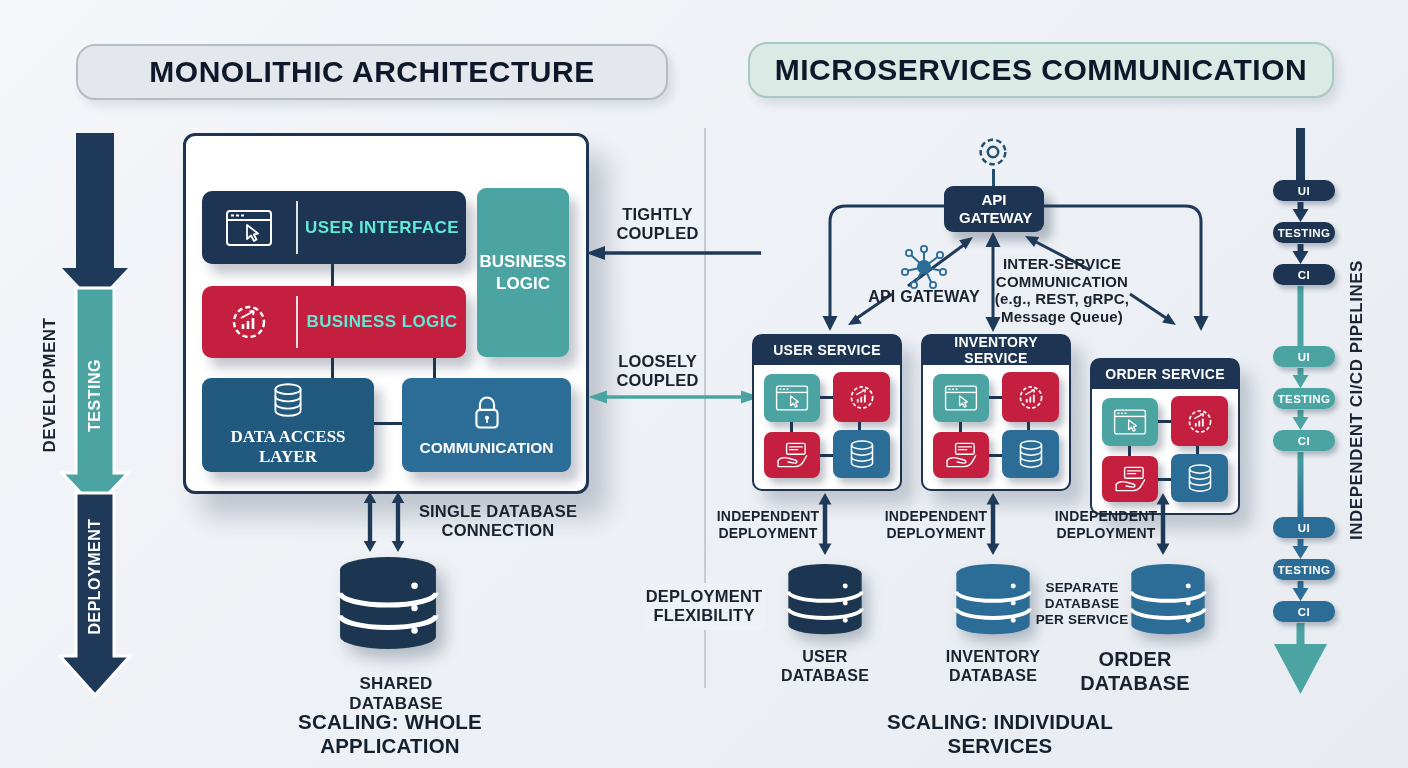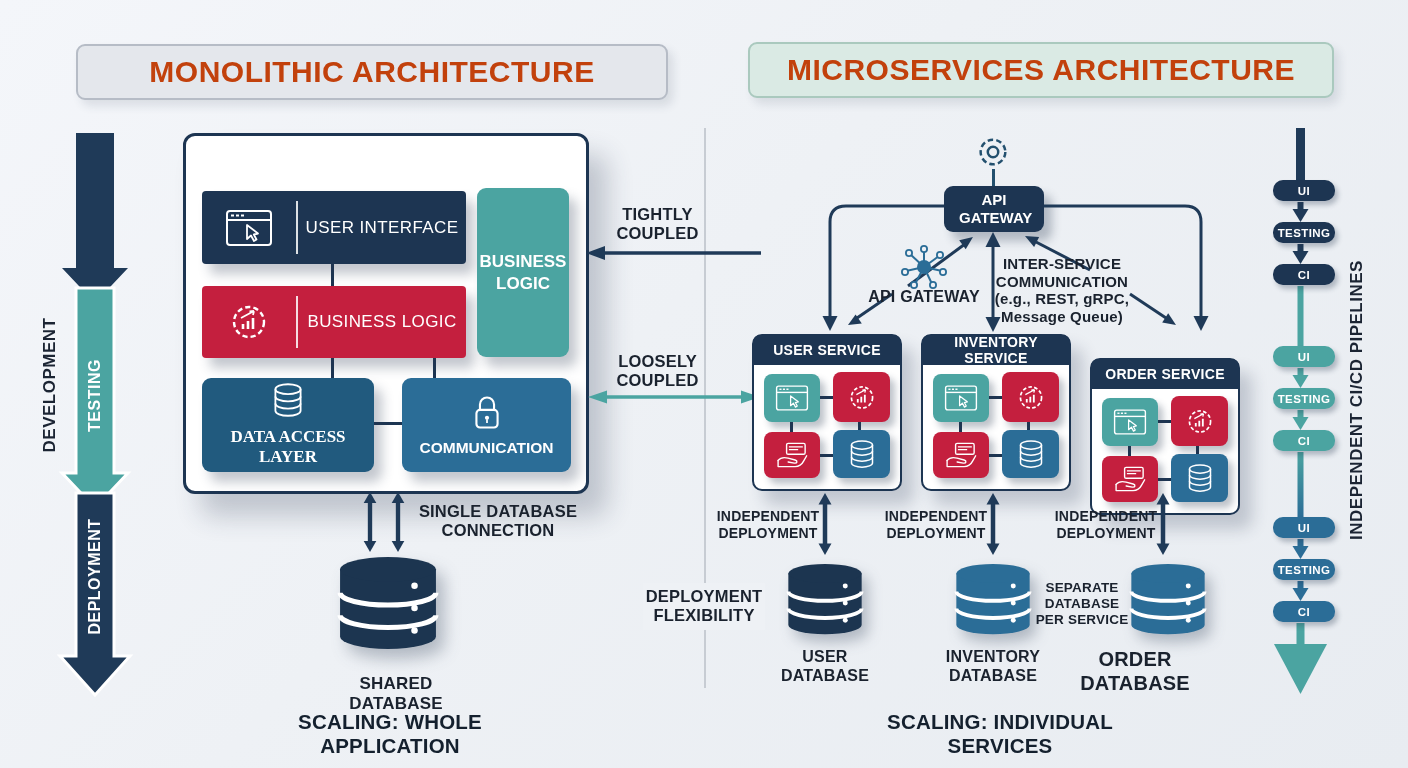--- a/index.html
+++ b/index.html
@@ -6,34 +6,34 @@
   #canvas{
     position:relative;width:1408px;height:768px;overflow:hidden;
     background:linear-gradient(135deg,#f4f6fa 0%,#eef1f5 45%,#e8ecf1 100%);
     font-family:"Liberation Sans","DejaVu Sans",sans-serif;
     color:#1a222e;
   }
   .abs{position:absolute;}
   .ctr{display:flex;align-items:center;justify-content:center;text-align:center;}
   
   .title-band{
-    height:52px;border-radius:9px;font-size:30px;font-weight:800;letter-spacing:.5px;
-    color:#c2410c;border:2px solid #b6bcc6;background:#e4e7ec;
+    height:52px;border-radius:19px;font-size:30px;font-weight:800;letter-spacing:.5px;
+    color:#0f172a;border:2px solid #b6bcc6;background:#e4e7ec;
     box-shadow:5px 6px 10px rgba(40,55,80,.12);
   }
   .title-band.mint{background:#daeae4;border-color:#aac9be;}
   
   .mono-box{
     left:183px;top:133px;width:400px;height:355px;background:#fff;
     border:3px solid #1d3552;border-radius:12px;
     box-shadow:18px 22px 26px rgba(40,55,80,.24);
   }
   .mono-head{left:0;top:0;right:0;height:42px;background:#1d3552;border-radius:7px 7px 0 0;
     color:#fff;font-size:20px;font-weight:800;letter-spacing:.6px;}
-  .comp{border-radius:4px;display:flex;align-items:center;color:#ffffff;font-weight:400;
+  .comp{border-radius:10px;display:flex;align-items:center;color:#5eead4;font-weight:700;
     box-shadow:8px 10px 12px rgba(40,55,80,.28);}
   .comp .icn{width:94px;display:flex;align-items:center;justify-content:center;}
   .comp .sep{width:2px;align-self:stretch;margin:10px 0;background:rgba(255,255,255,.85);}
   .comp .lbl{flex:1;text-align:center;font-size:17px;letter-spacing:.4px;}
   .comp-col{border-radius:9px;display:flex;flex-direction:column;align-items:center;justify-content:center;
     color:#fff;font-weight:800;text-align:center;box-shadow:8px 10px 12px rgba(40,55,80,.28);}
   .navy{background:#1d3552;} .red{background:#c41f3e;} .teal{background:#4ba4a1;}
   .steel{background:#2b6d97;} .steel-dk{background:#215a7e;}
   .conn{background:#1d3552;}
   
@@ -128,21 +128,21 @@
     <symbol id="geartop" viewBox="0 0 40 40">
       <circle cx="20" cy="20" r="13" fill="none" stroke="#23506e" stroke-width="2.6" stroke-dasharray="5.8 3.4"></circle>
       <circle cx="20" cy="20" r="5.5" fill="none" stroke="#23506e" stroke-width="2.6"></circle>
     </symbol>
   </defs>
 </svg>
 
 <div id="canvas">
 
   <div class="abs ctr title-band" style="left:76px;top:44px;width:588px;">MONOLITHIC ARCHITECTURE</div>
-  <div class="abs ctr title-band mint" style="left:748px;top:42px;width:582px;">MICROSERVICES ARCHITECTURE</div>
+  <div class="abs ctr title-band mint" style="left:748px;top:42px;width:582px;">MICROSERVICES COMMUNICATION</div>
 
   <div class="abs" style="left:704px;top:128px;width:2px;height:560px;background:#c7ccd3;"></div>
 
   <svg class="abs" style="left:55px;top:128px;" width="90" height="570" viewBox="0 0 90 570">
     <polygon points="21,5 59,5 59,140 73,140 40,175 7,140 21,140" fill="#1f3a58"></polygon>
     <polygon points="21,160 59,160 59,345 73,345 40,380 7,345 21,345" fill="#4ba4a1" stroke="#fff" stroke-width="3"></polygon>
     <polygon points="21,365 59,365 59,528 75,528 40,567 5,528 21,528" fill="#1f3a58" stroke="#fff" stroke-width="3"></polygon>
   </svg>
   <div class="abs rot" style="left:-39px;top:374px;width:180px;height:22px;font-size:17px;color:#1b2433;letter-spacing:.5px;">DEVELOPMENT</div>
   <div class="abs rot" style="left:6px;top:385px;width:180px;height:21px;font-size:16px;color:#fff;letter-spacing:.5px;">TESTING</div>

